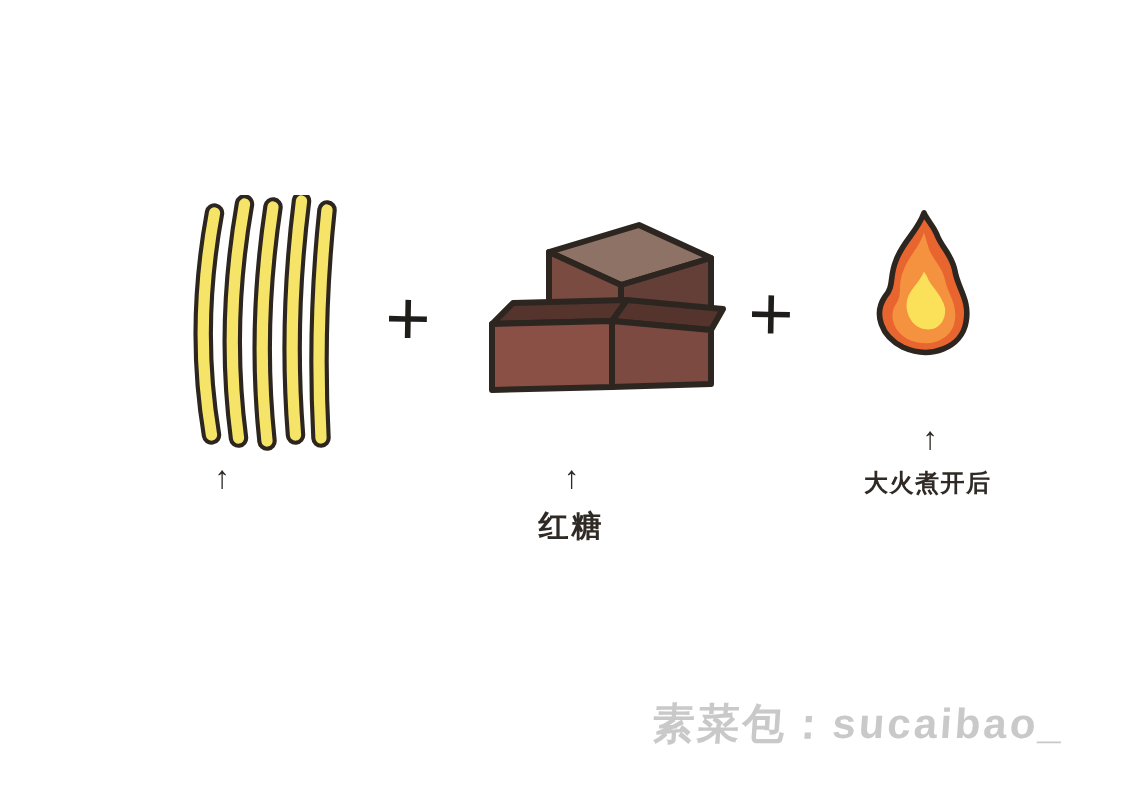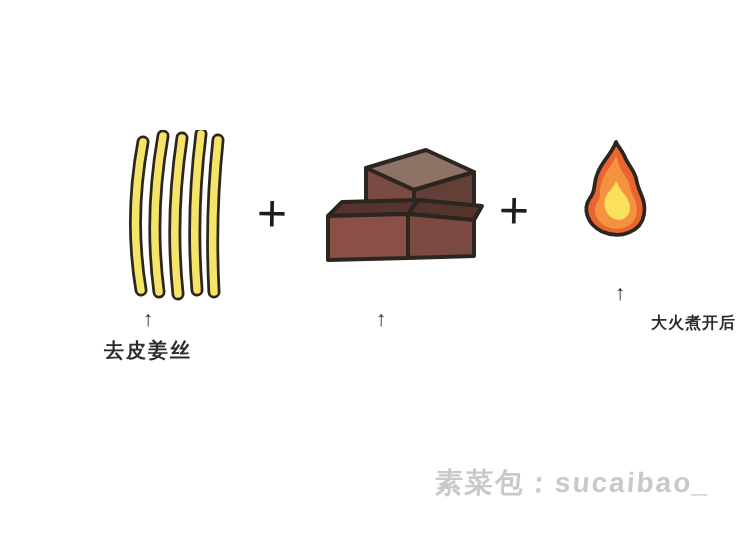--- a/index.html
+++ b/index.html
@@ -26,21 +26,21 @@
   }
 
   .annotation { text-align: center; color: #2f2a25; }
   .annotation .arrow {
     font-size: 21px; font-weight: 700; color: #2f2a25; line-height: 1;
   }
   .annotation .label {
     margin-top: 8px; font-size: 20px; font-weight: 700; letter-spacing: 2px;
   }
   .annotation.small .label-line {
-    font-size: 16px; font-weight: 700; text-align: right;
+    font-size: 16px; font-weight: 700; text-align: left;
     line-height: 1.45; letter-spacing: 1px; white-space: nowrap;
   }
   .annotation.small .arrow-wrap { width: 88px; text-align: center; }
 
   .watermark {
     font-size: 28px; font-weight: 700; letter-spacing: 2px;
     color: #c9c9c9; white-space: nowrap;
     transform: skewX(-4deg);
   }
 </style>
@@ -83,25 +83,25 @@
   <svg class="abs" style="left:574px; top:136px;" width="84" height="108" viewBox="0 0 90 115">
     <path class="shape" d="M45 6 C40 20 30 26 25 40 C20 52 24 58 17 66 C9 78 14 94 30 102
              C50 111 72 102 75 84 C78 68 69 60 67 47 C65 36 57 30 54 21 C51 14 47 11 45 6 Z" fill="#e8652f"></path>
     <path d="M45 20 C41 32 33 38 30 48 C26 58 30 64 25 71 C19 80 24 92 35 97
              C50 103 65 96 67 83 C69 71 62 64 60 54 C58 44 50 38 48 30 Z" fill="#f5923f"></path>
     <path d="M45 48 C41 57 35 60 33 68 C31 77 36 87 45 89 C55 91 61 83 60 74 C58 64 49 58 47 51 Z" fill="#fbe15a"></path>
   </svg>
 
   <div class="abs annotation" style="left:93px; top:308px; width:110px;">
     <div class="arrow">↑</div>
-    <div class="label">去皮姜丝</div>
   </div>
 
   <div class="abs annotation" style="left:326px; top:308px; width:110px;">
     <div class="arrow">↑</div>
+    <div class="label">红糖</div>
   </div>
 
   <div class="abs annotation small" style="left:576px; top:282px; width:160px;">
     <div class="arrow-wrap">
       <div class="arrow">↑</div>
     </div>
     <div class="label-line" style="margin-top:8px;">大火煮开后</div>
   </div>
 
   <div class="abs watermark" style="right:40px; top:464px;">素菜包：sucaibao_</div>

